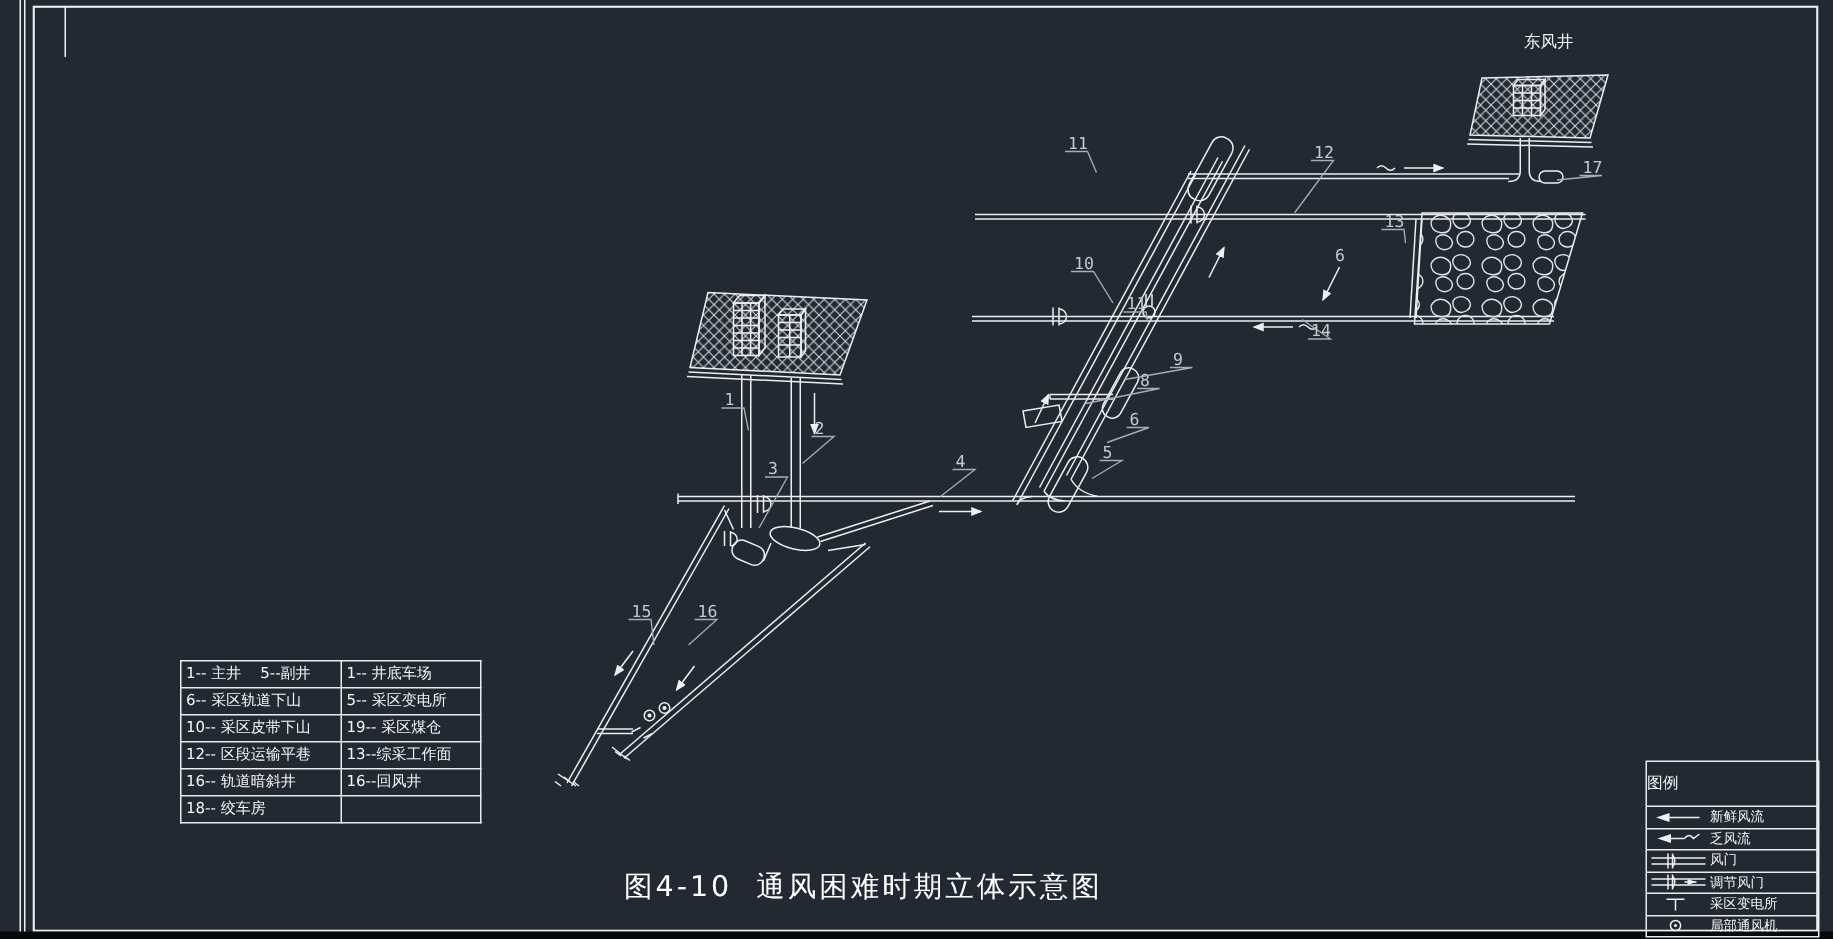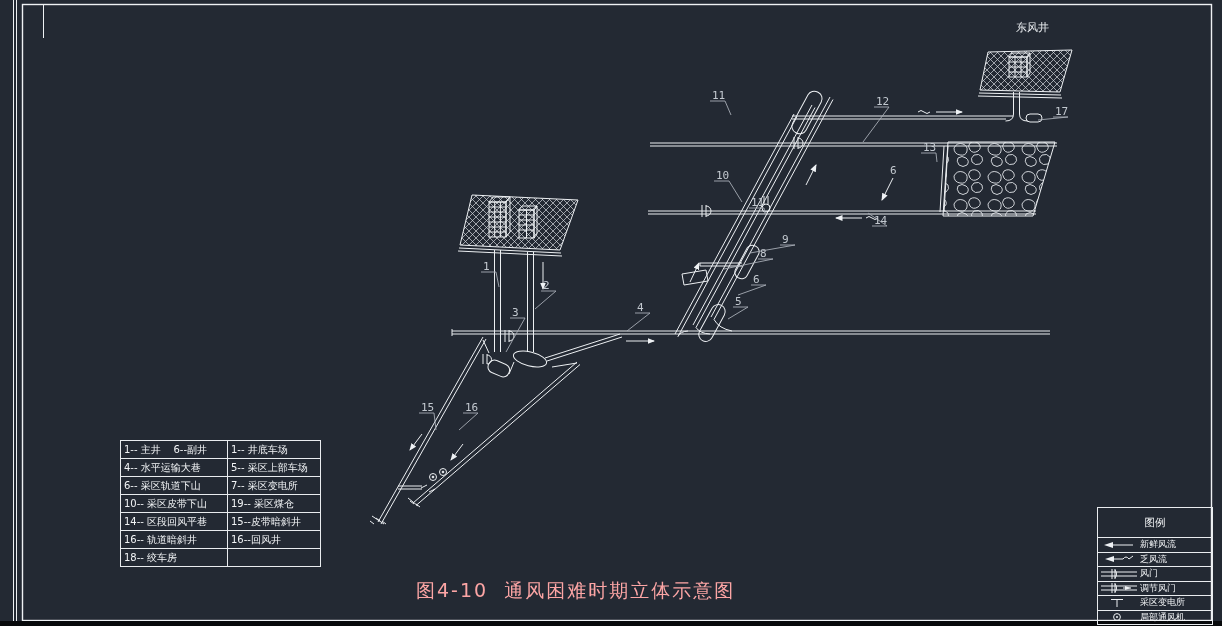--- a/index.html
+++ b/index.html
@@ -9,26 +9,26 @@
   #cad{position:absolute;left:0;top:0;}
   .overlay{position:absolute;z-index:5;}
   
   #key-table{left:120px;top:440px;border-collapse:collapse;table-layout:fixed;}
   #key-table td{border:1px solid #e9ecef;height:17px;padding:0 3px;font-size:10px;
                 color:#f3f5f7;white-space:pre;line-height:17px;overflow:hidden;}
   #key-table td.c1{width:100px;}
   #key-table td.c2{width:86px;}
   
   #fig-title{left:416px;top:578px;width:310px;font-size:19px;letter-spacing:2px;
-             color:#fca5a5;white-space:pre;text-align:center;}
+             color:#ffffff;white-space:pre;text-align:center;}
   
   #east-label{left:987px;top:20px;width:62px;text-align:right;font-size:11px;color:#eef1f4;}
   
   #legend{left:1097px;top:507px;width:114px;border:1px solid #e9ecef;background:transparent;}
-  #legend .hd{height:29px;line-height:29px;text-align:center;font-size:10.5px;color:#f3f5f7;}
+  #legend .hd{height:29px;line-height:29px;text-align:left;font-size:10.5px;color:#f3f5f7;}
   #legend .row{display:flex;align-items:center;height:13.5px;border-top:1px solid #e9ecef;}
   #legend .sym{width:42px;display:flex;justify-content:center;align-items:center;}
   #legend .lb{font-size:9px;color:#f3f5f7;white-space:pre;}
 </style>
 </head>
 <body>
 
 <div id="stage">
 
   <svg id="cad" width="1222" height="626" viewBox="0 0 1222 626">
@@ -243,38 +243,34 @@
       </g>
   </svg>
 
   <div id="fig-title" class="overlay">图4-10  通风困难时期立体示意图</div>
 
   <div id="east-label" class="overlay">东风井</div>
 
   <table id="key-table" class="overlay">
     <tbody id="key-body">
         <tr>
-          <td class="c1">1-- 主井    6--副井</td>
+          <td class="c1">1-- 主井    5--副井</td>
           <td class="c2">1-- 井底车场</td>
         </tr>
         <tr>
-          <td class="c1">4-- 水平运输大巷</td>
-          <td class="c2">5-- 采区上部车场</td>
-        </tr>
-        <tr>
           <td class="c1">6-- 采区轨道下山</td>
-          <td class="c2">7-- 采区变电所</td>
+          <td class="c2">5-- 采区变电所</td>
         </tr>
         <tr>
           <td class="c1">10-- 采区皮带下山</td>
           <td class="c2">19-- 采区煤仓</td>
         </tr>
         <tr>
-          <td class="c1">14-- 区段回风平巷</td>
-          <td class="c2">15--皮带暗斜井</td>
+          <td class="c1">12-- 区段运输平巷</td>
+          <td class="c2">13--综采工作面</td>
         </tr>
         <tr>
           <td class="c1">16-- 轨道暗斜井</td>
           <td class="c2">16--回风井</td>
         </tr>
         <tr>
           <td class="c1">18-- 绞车房</td>
           <td class="c2"></td>
         </tr>
       </tbody>

